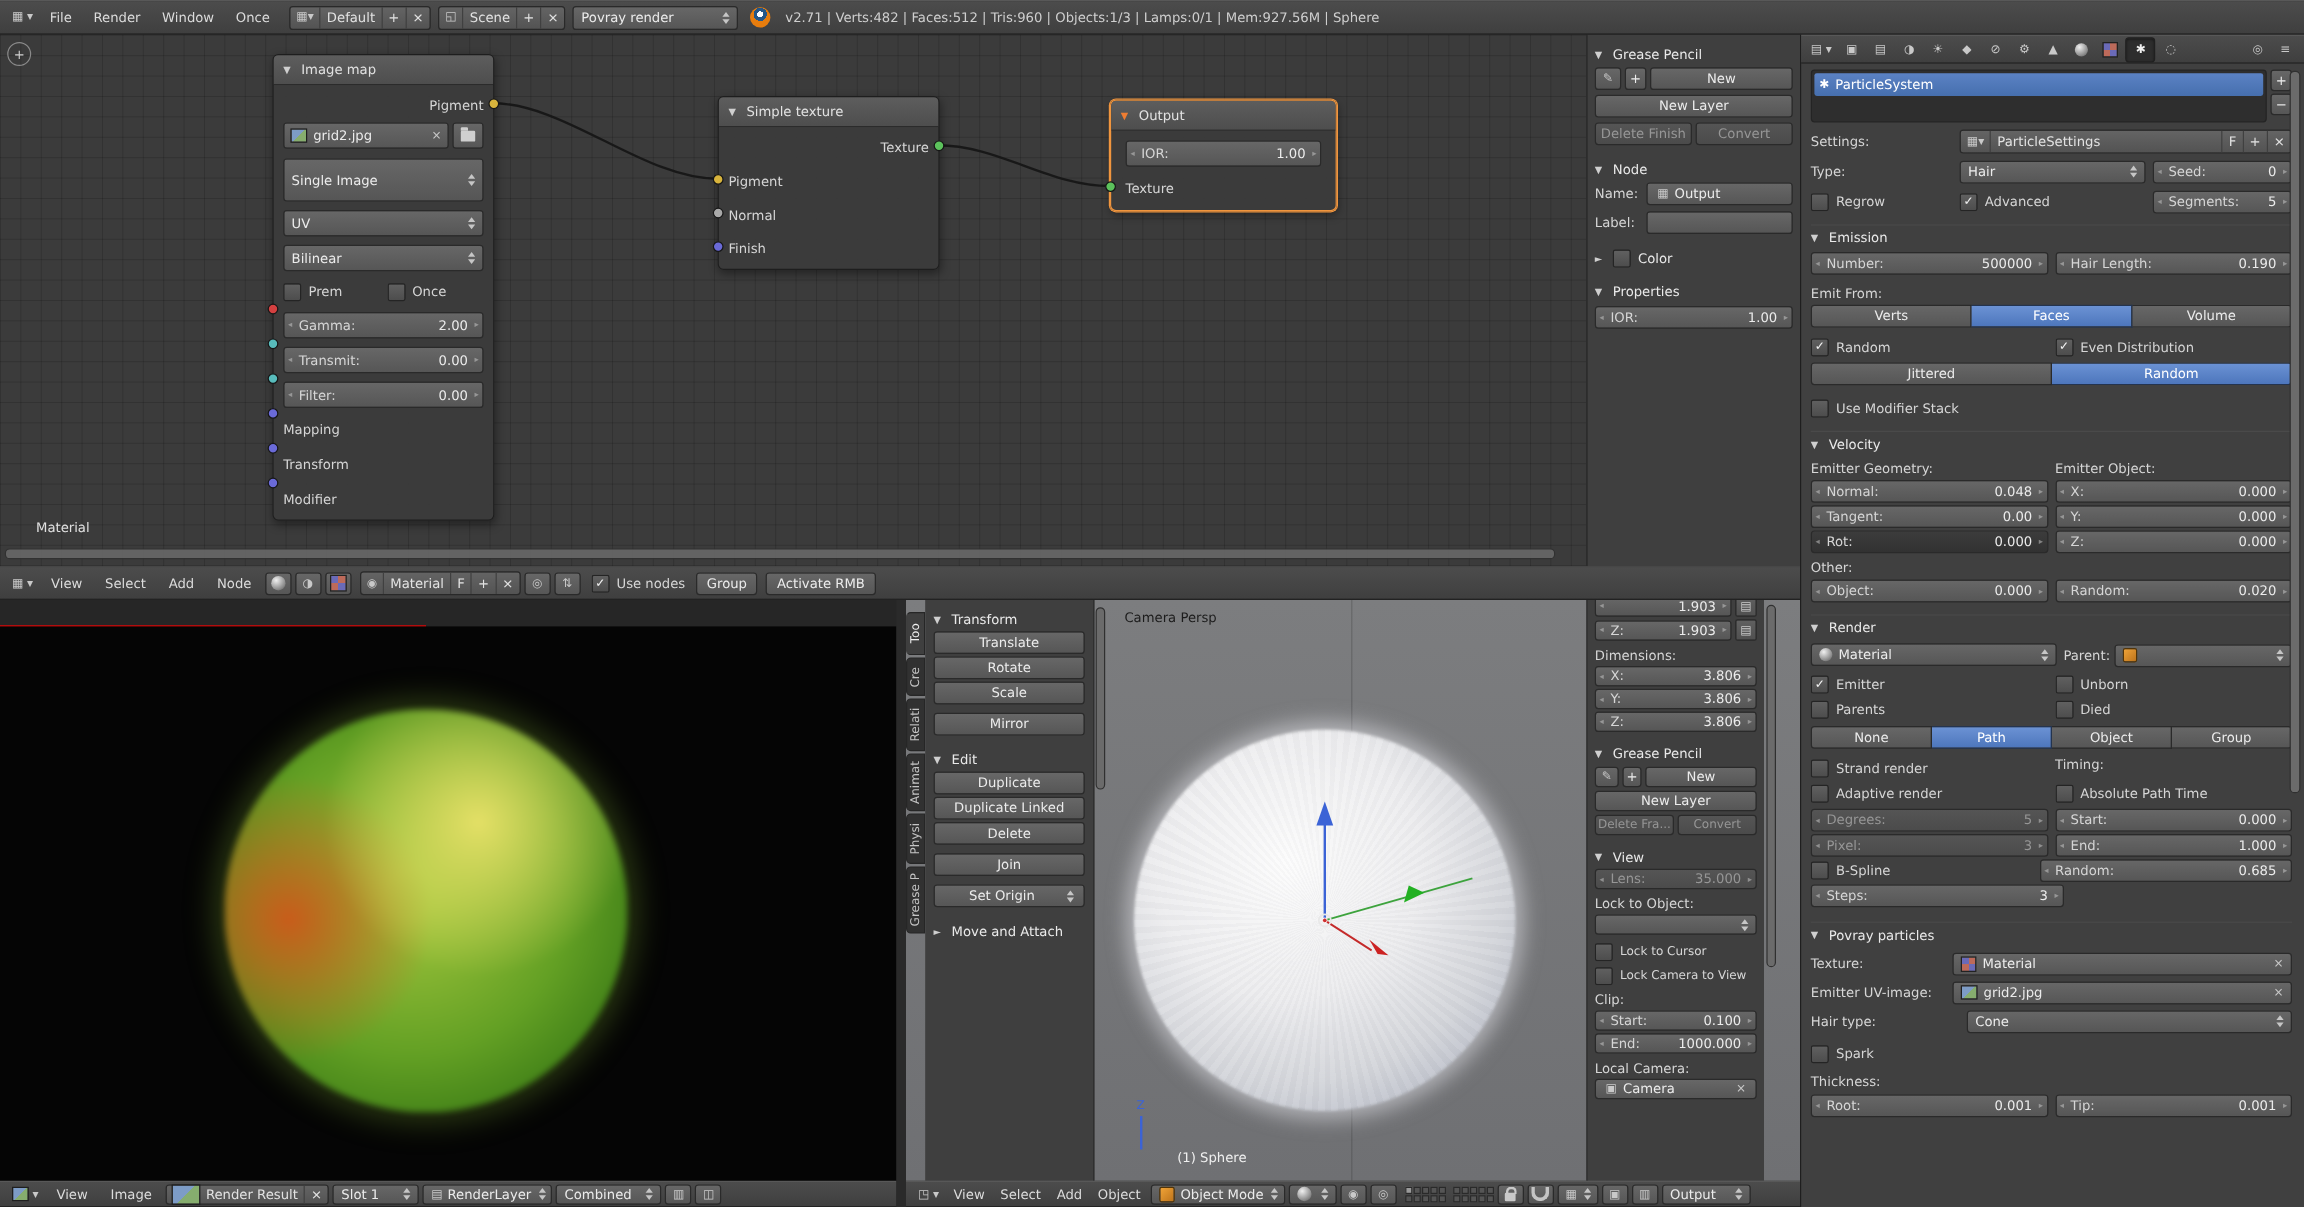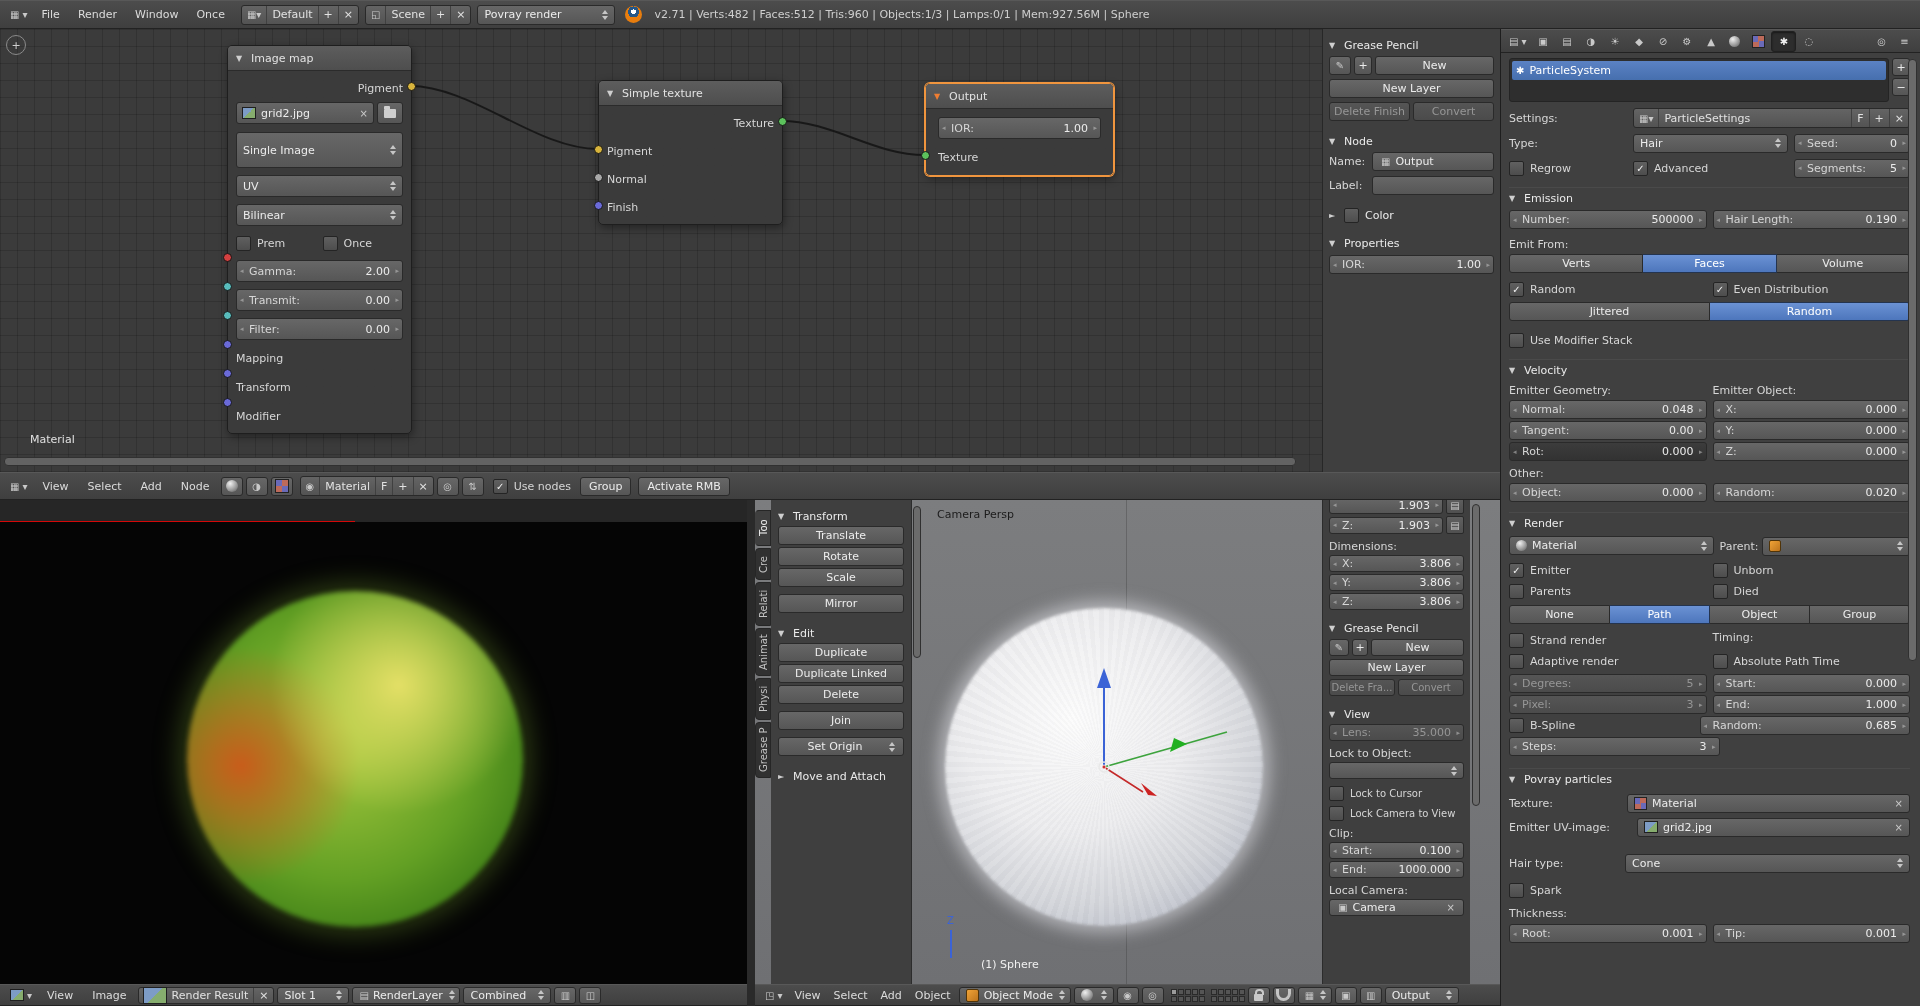--- a/index.html
+++ b/index.html
@@ -965,29 +965,29 @@
           <span>Povray particles</span>
         </div>
       <div class="r" style="margin-top:4px;gap:6px;height:20px">
         <span class="lbl" style="width:112px">Texture:</span>
         <div class="btn dd f1">
             <span class="checker" style="width:11px;height:11px"></span>
             <span style="margin-left:5px">Material</span>
             <span class="glyph" style="margin-left:auto">×</span>
           </div>
       </div>
-      <div class="r" style="margin-top:4px;gap:16px;height:20px">
+      <div class="r" style="margin-top:4px;gap:6px;height:20px">
         <span class="lbl" style="width:112px">Emitter UV-image:</span>
         <div class="btn dd f1">
             <span class="imgico"></span>
             <span style="margin-left:5px">grid2.jpg</span>
             <span class="glyph" style="margin-left:auto">×</span>
           </div>
       </div>
-      <div class="r" style="margin-top:16px;gap:4px;height:20px">
+      <div class="r" style="margin-top:4px;gap:18px;height:20px">
         <span class="lbl" style="width:112px">Hair type:</span>
         <div class="btn dd f1" style="position:relative">
           <span>Cone</span>
           <span class="dar">
               <i></i>
               <i></i>
             </span>
 
         </div>
       </div>

